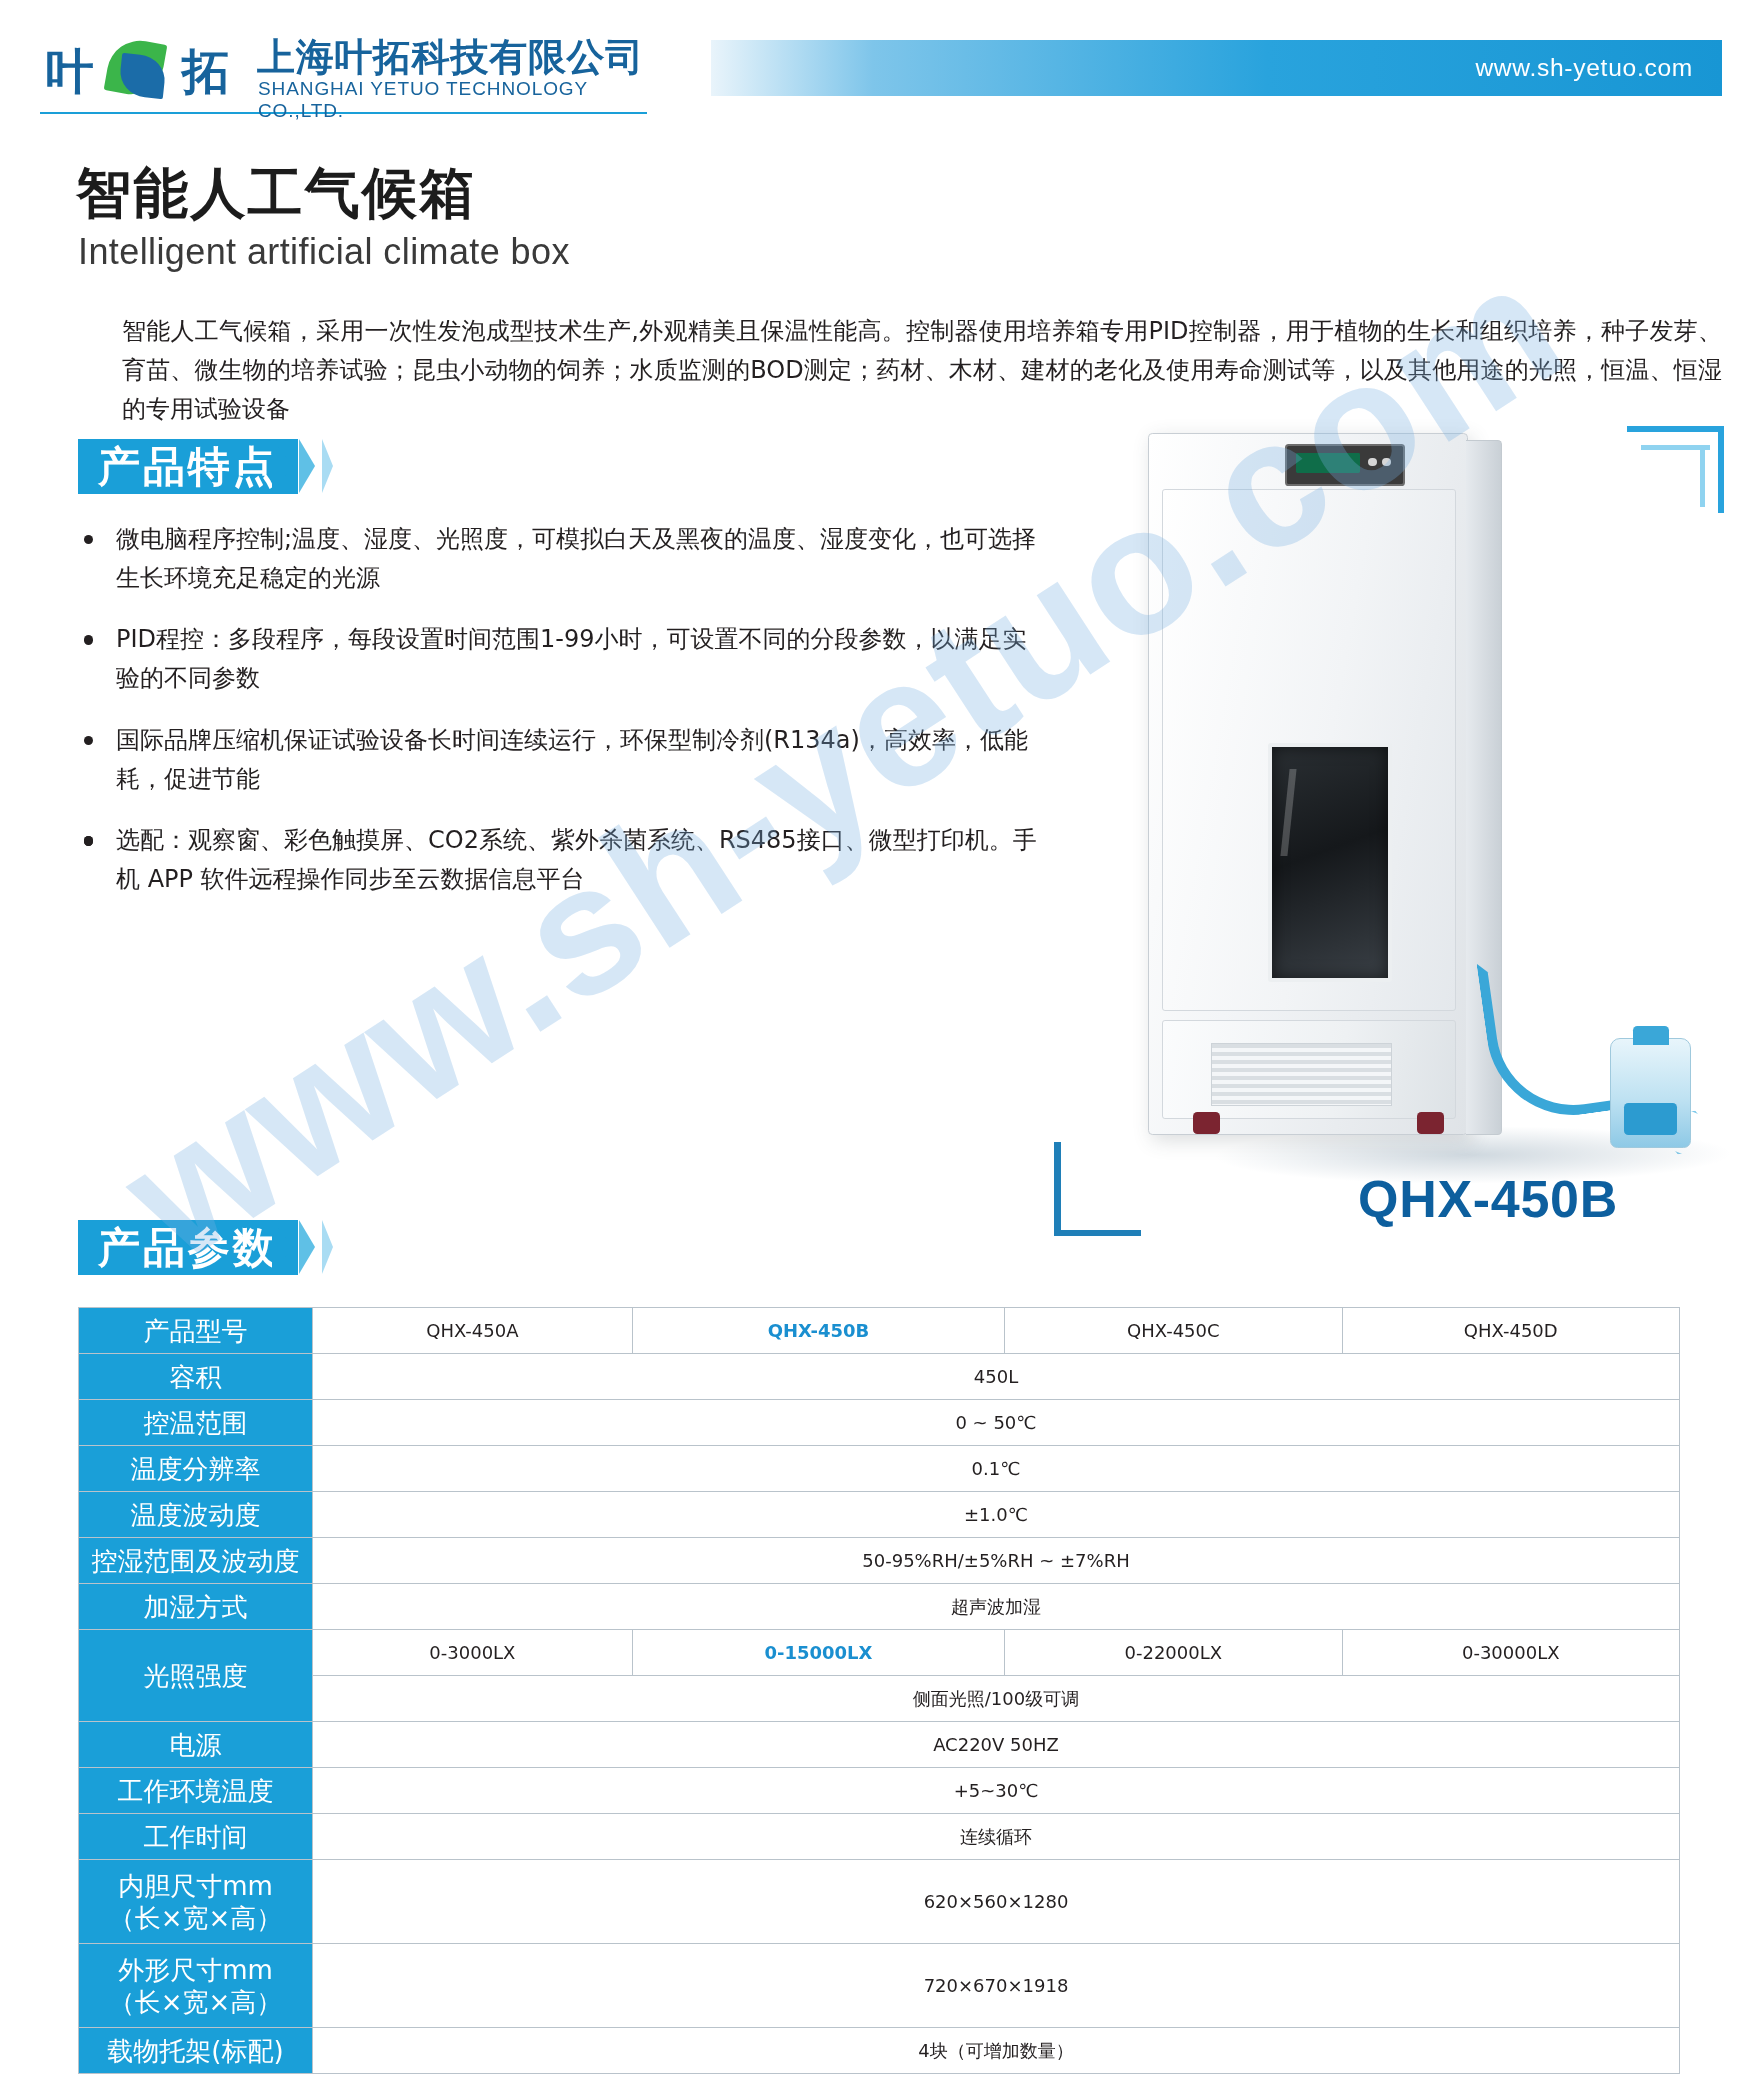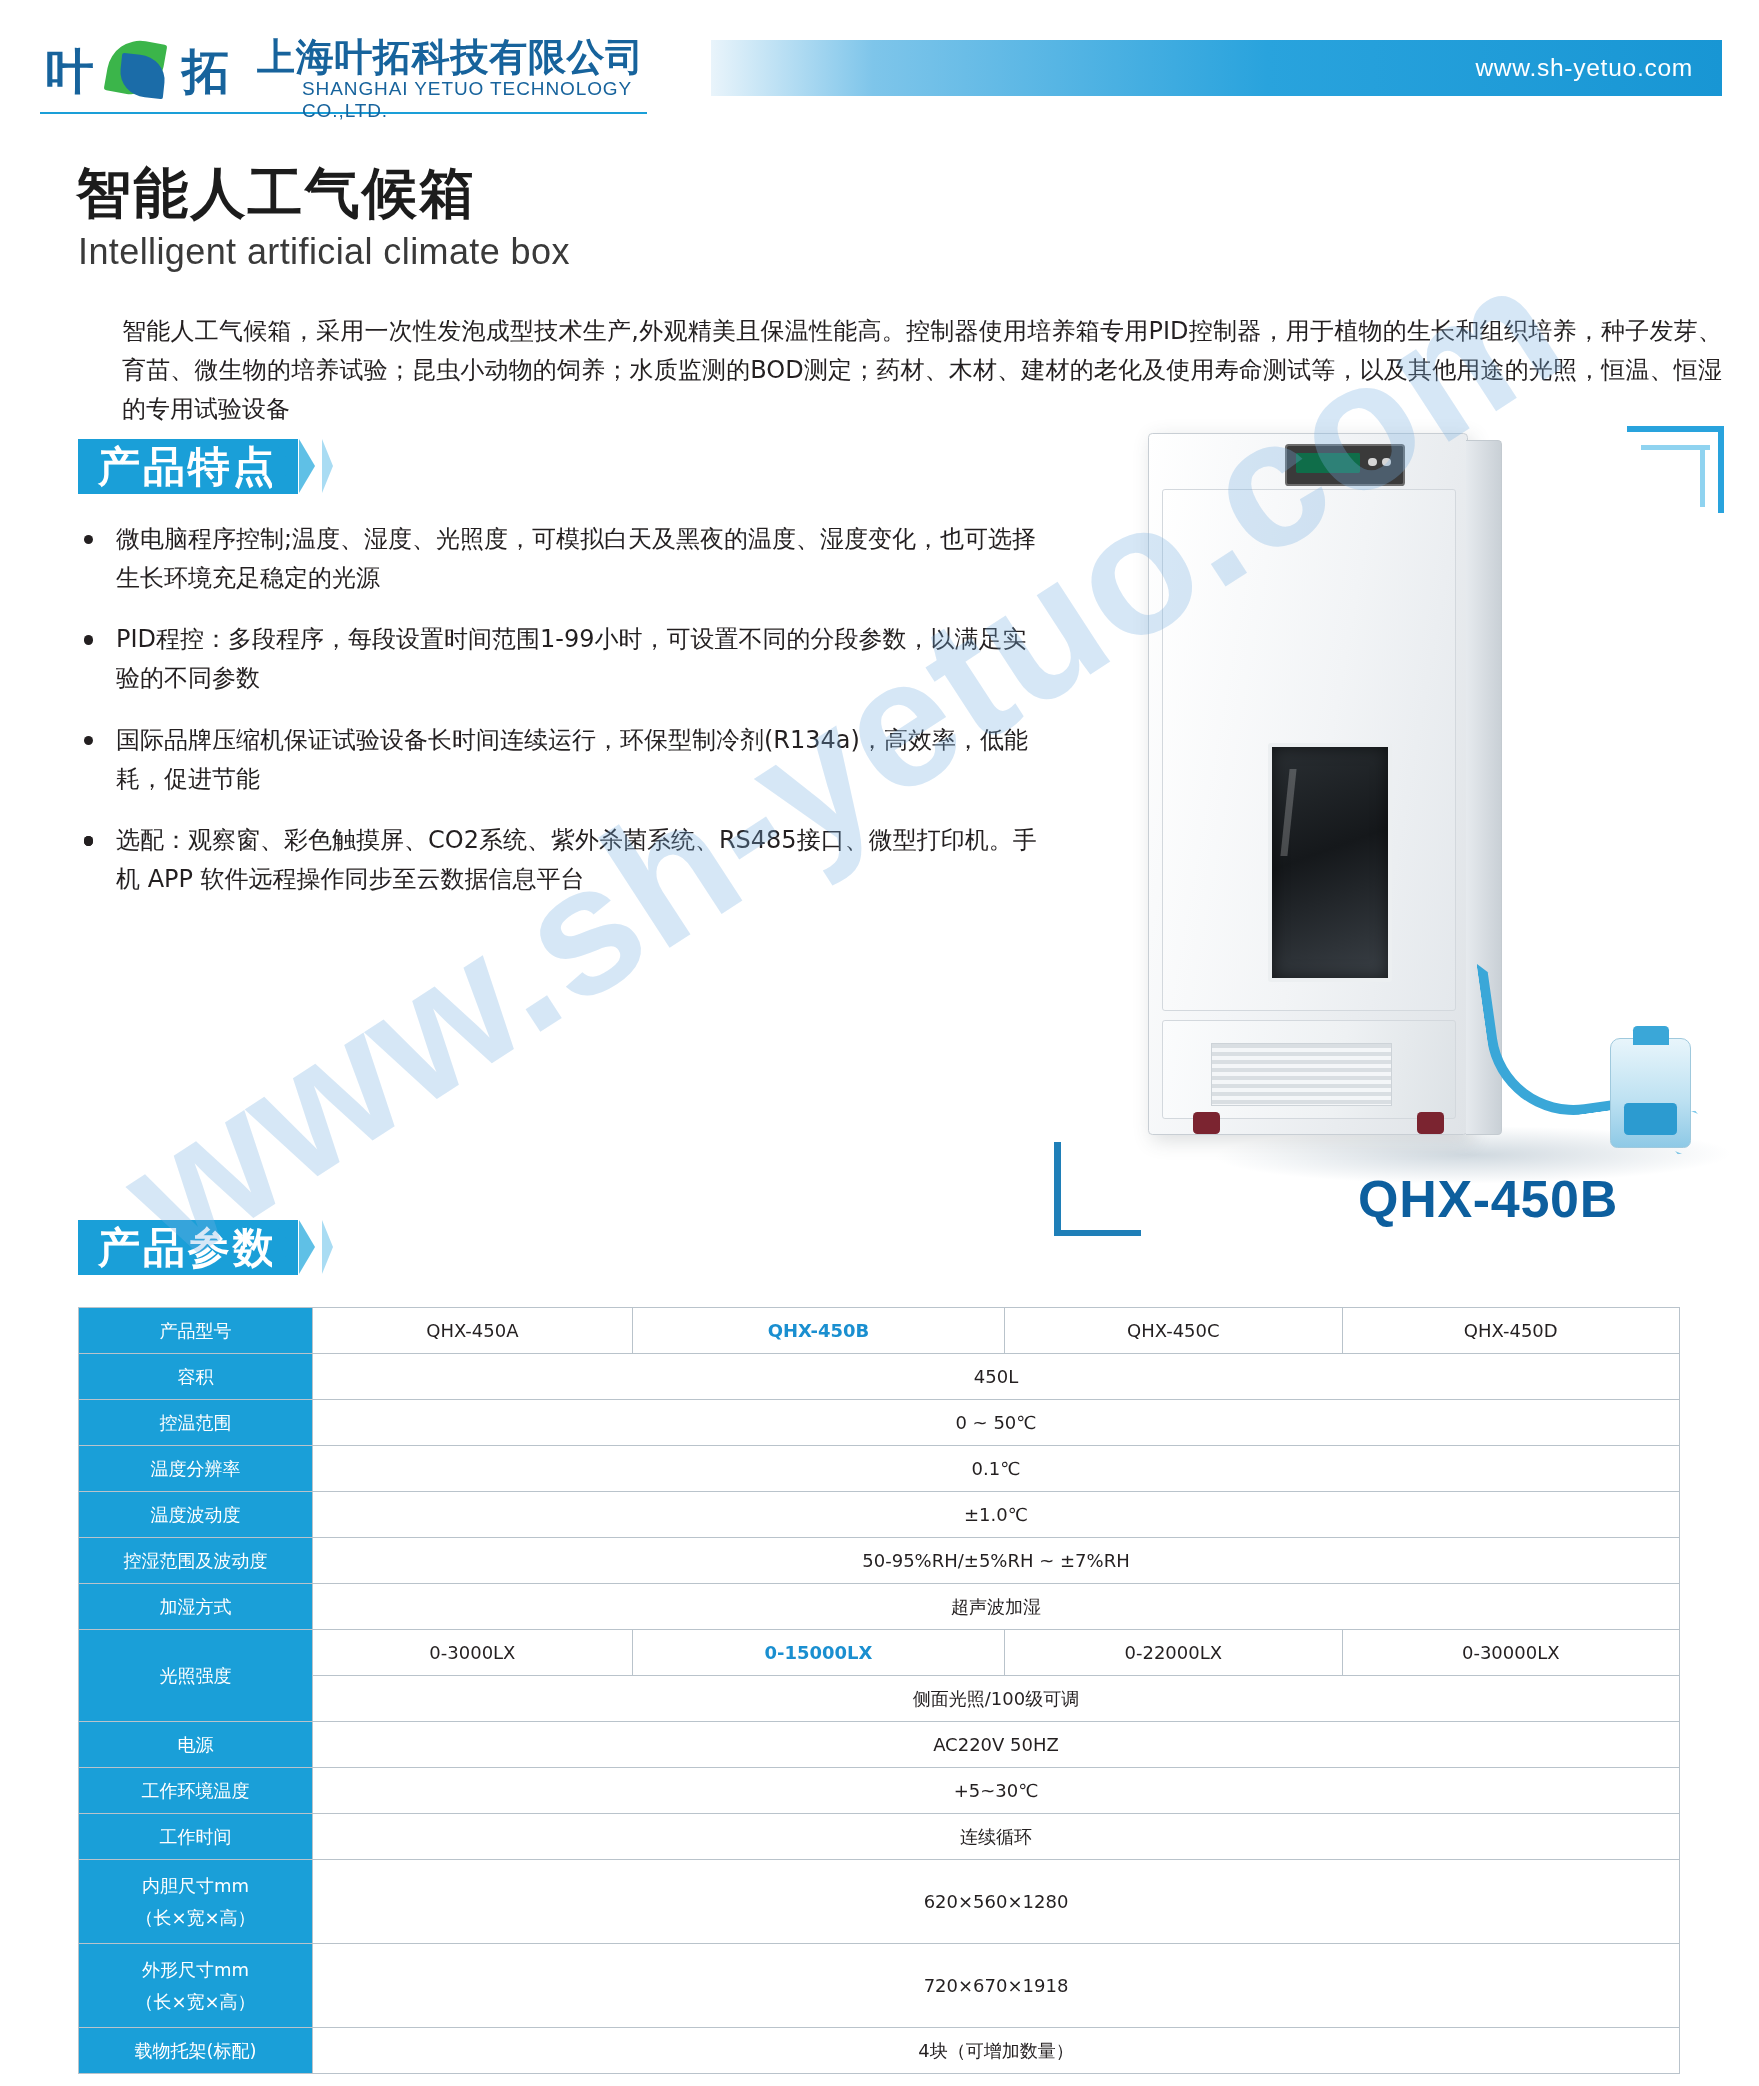--- a/index.html
+++ b/index.html
@@ -99,21 +99,20 @@
     font-family: "DejaVu Sans", sans-serif;
   }
   .company-en {
     position: absolute;
     left: 218px;
     top: 51px;
     font-size: 19px;
     color: #17639c;
     letter-spacing: 0.9px;
     font-family: "Liberation Sans", sans-serif;
-    margin-left: 44px;
   }
   .header-bar {
     position: absolute;
     left: 711px;
     top: 40px;
     width: 1011px;
     height: 56px;
     background: linear-gradient(90deg, #e9f4fb 0%, #7ec5ea 16%, #29a3dd 55%, #1896d4 100%);
   }
   .header-url {
@@ -440,21 +439,21 @@
     color: #231f20;
     text-align: center;
     vertical-align: middle;
     height: 43px;
     background: rgba(255,255,255,0.55);
   }
   .param-table td.label {
     background: #1a9fd8;
     color: #ffffff;
     width: 231px;
-    font-size: 18px;
+    font-size: 26px;
     line-height: 32px;
   }
   .param-table td.hl {
     color: #1a8fd0;
     font-weight: bold;
   }
   .param-table td.tall { height: 81px; }
 </style>
 </head>
 <body>

